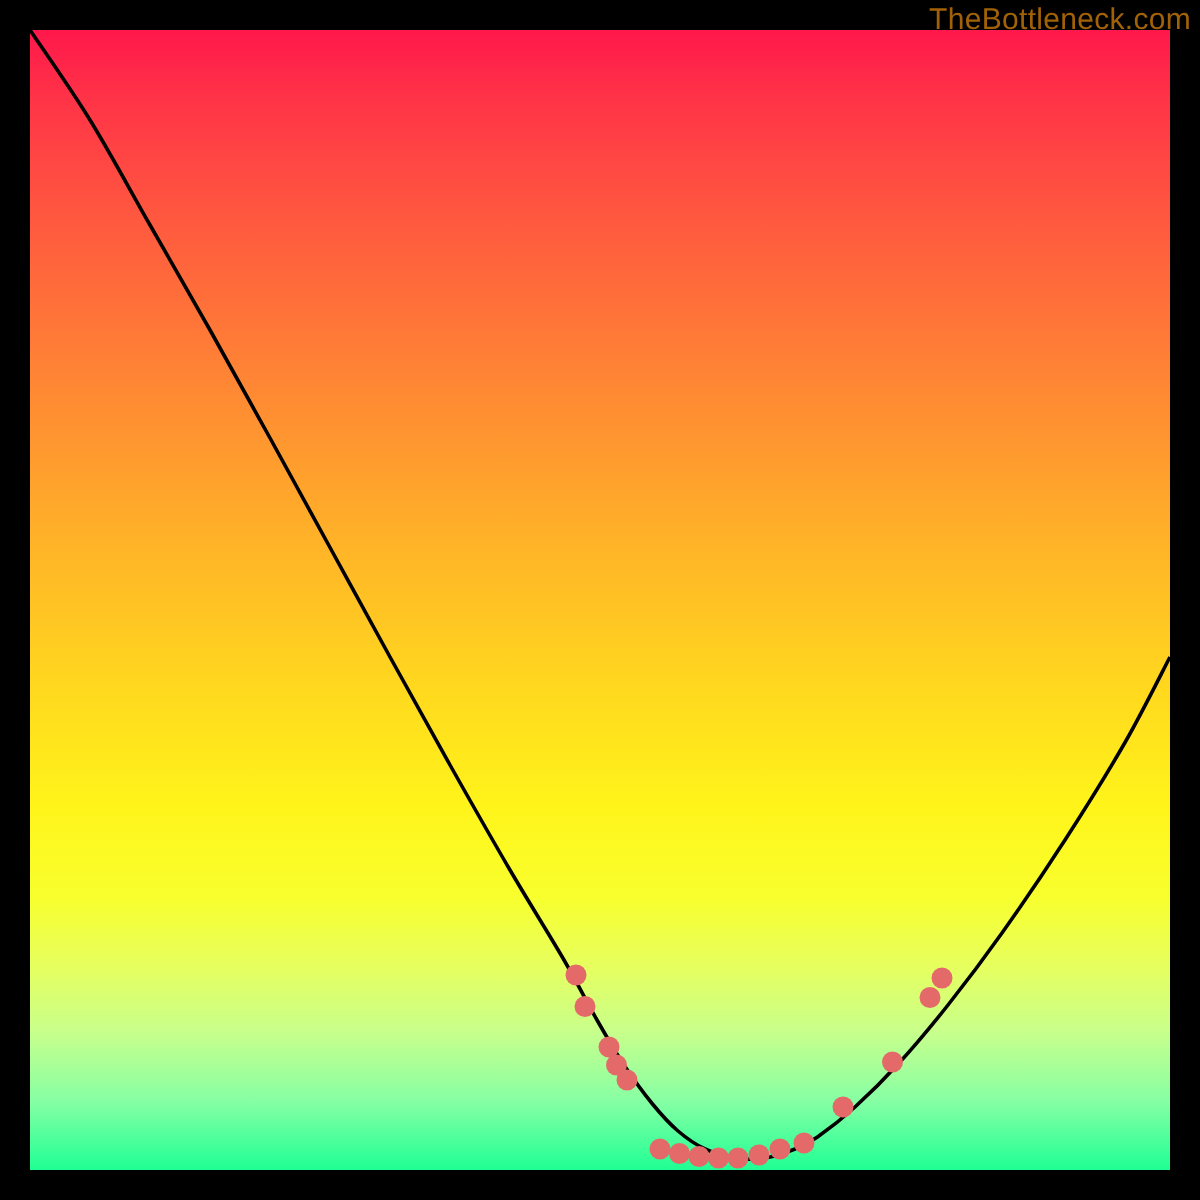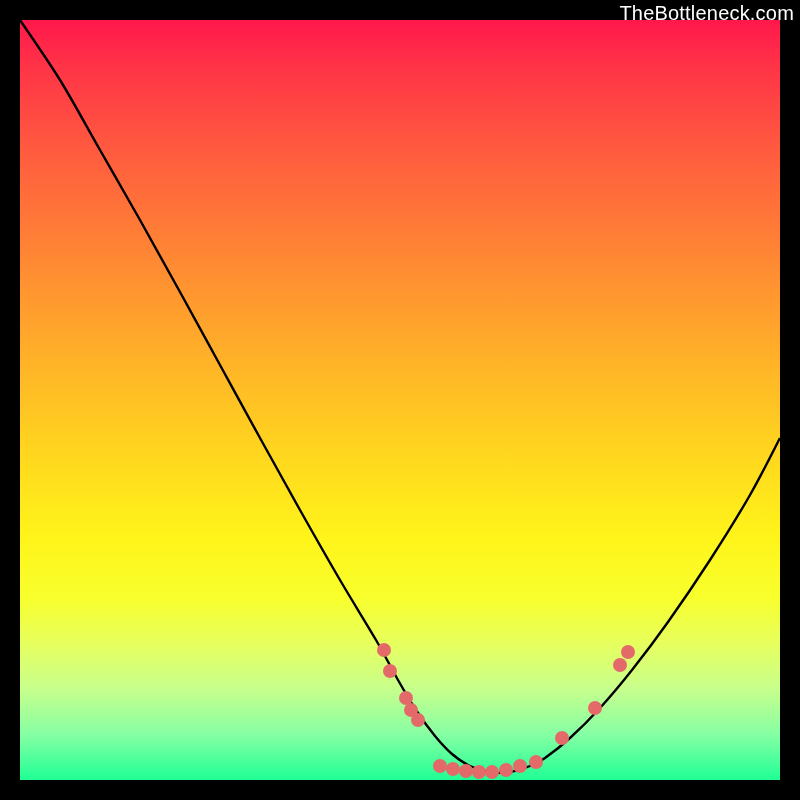--- a/index.html
+++ b/index.html
@@ -38,21 +38,21 @@
       #e7ff5e 82%,
       #c7ff8c 88%,
       #86ffa4 94%,
       #1fff94 100%
     );
   }
   .watermark {
     position: absolute;
     top: 2px;
     right: 6px;
-    color: #ffffff;
+    color: #a16207;
     font-size: 20px;
     letter-spacing: 0.2px;
     user-select: none;
   }
   svg.curve {
     position: absolute;
     left: 0;
     top: 0;
     width: 760px;
     height: 760px;

